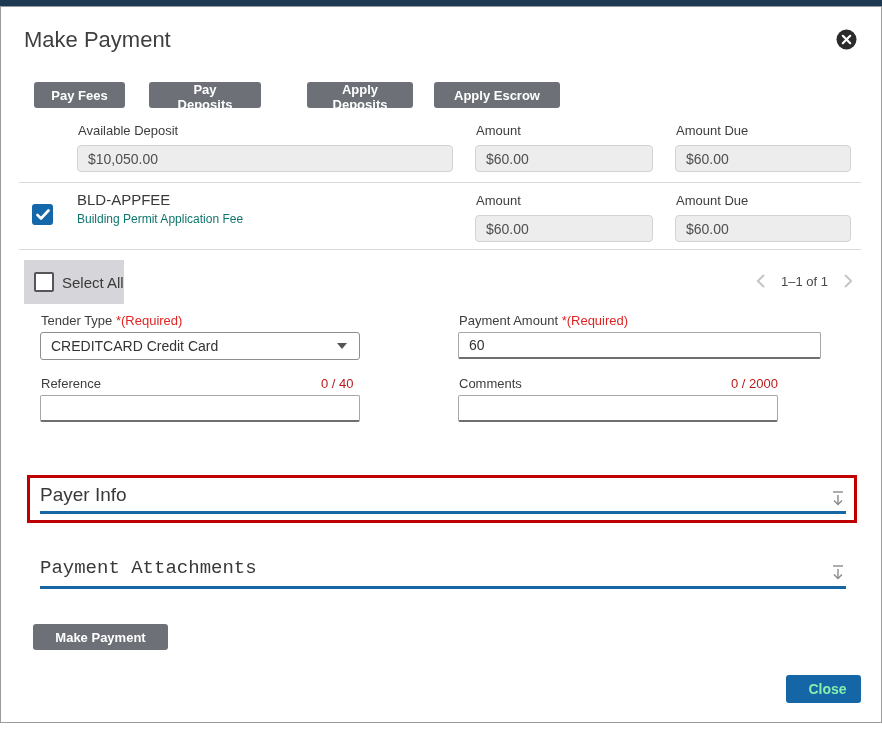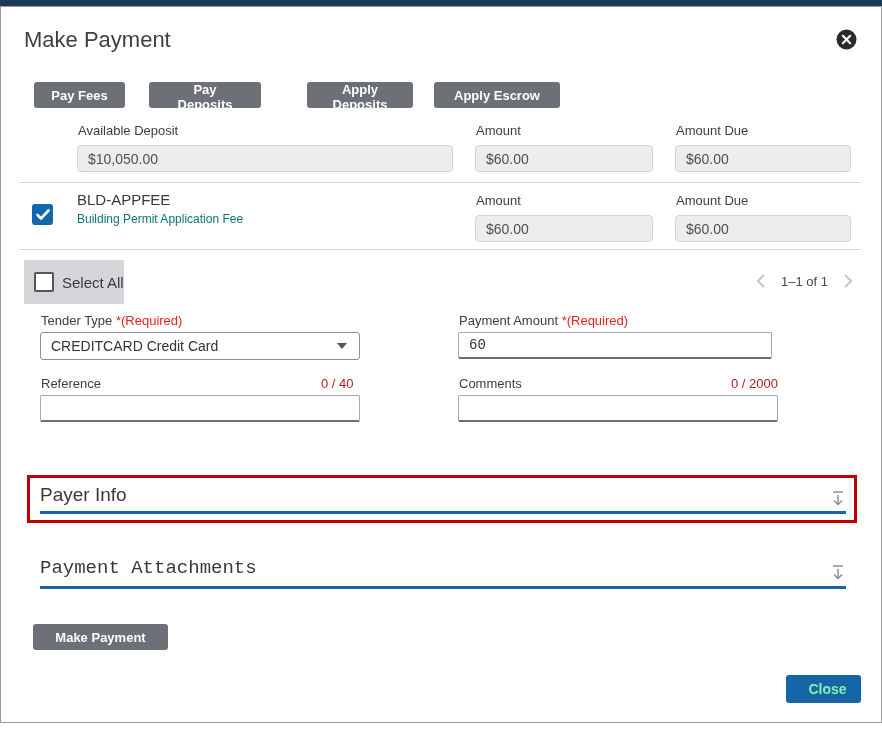--- a/index.html
+++ b/index.html
@@ -204,21 +204,21 @@
     <span>CREDITCARD Credit Card</span>
     <svg width="10" height="6" viewBox="0 0 10 6">
       <polygon points="0,0 10,0 5,6" fill="#555"></polygon>
     </svg>
   </div>
 
   <div class="field-label" style="left:458px; top:306px;">
     <span>Payment Amount</span>
     <span class="req">*(Required)</span>
   </div>
-  <input class="input-enabled" style="left: 457px; top: 325px; width: 314px; font-family: Liberation Mono, monospace;" value="60">
+  <input class="input-enabled" style="left: 457px; top: 325px; width: 363px;" value="60">
 
   <div class="field-label" style="left:40px; top:369px;">Reference</div>
   <div class="counter" style="left:320px; top:369px;">0 / 40</div>
   <input class="input-enabled" style="left: 39px; top: 388px; width: 320px;" value="">
 
   <div class="field-label" style="left:458px; top:369px;">Comments</div>
   <div class="counter" style="left:730px; top:369px;">0 / 2000</div>
   <input class="input-enabled" style="left: 457px; top: 388px; width: 320px;" value="">
 
   <div class="section-highlight"></div>

